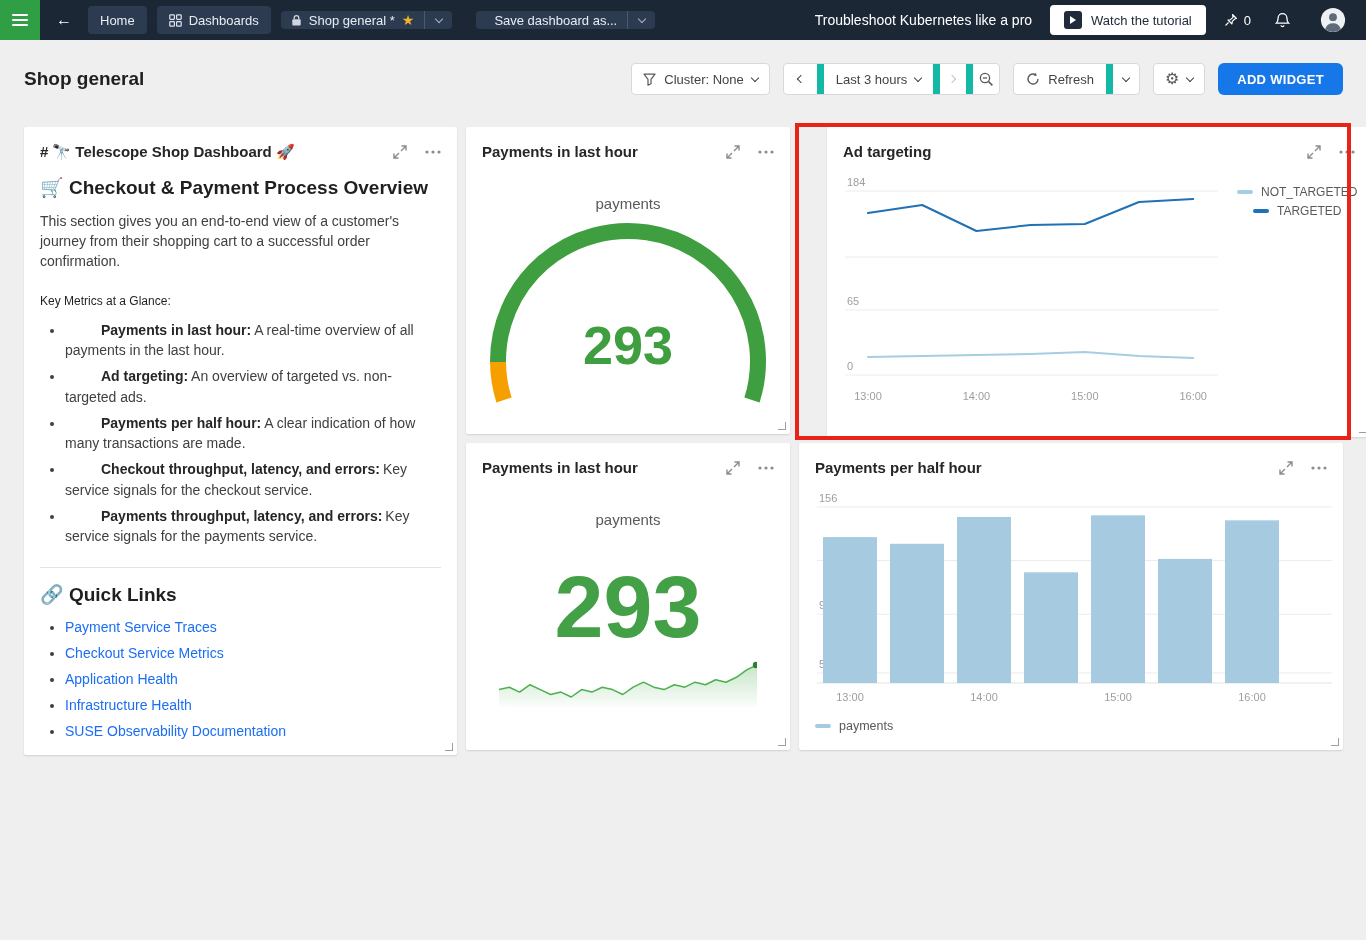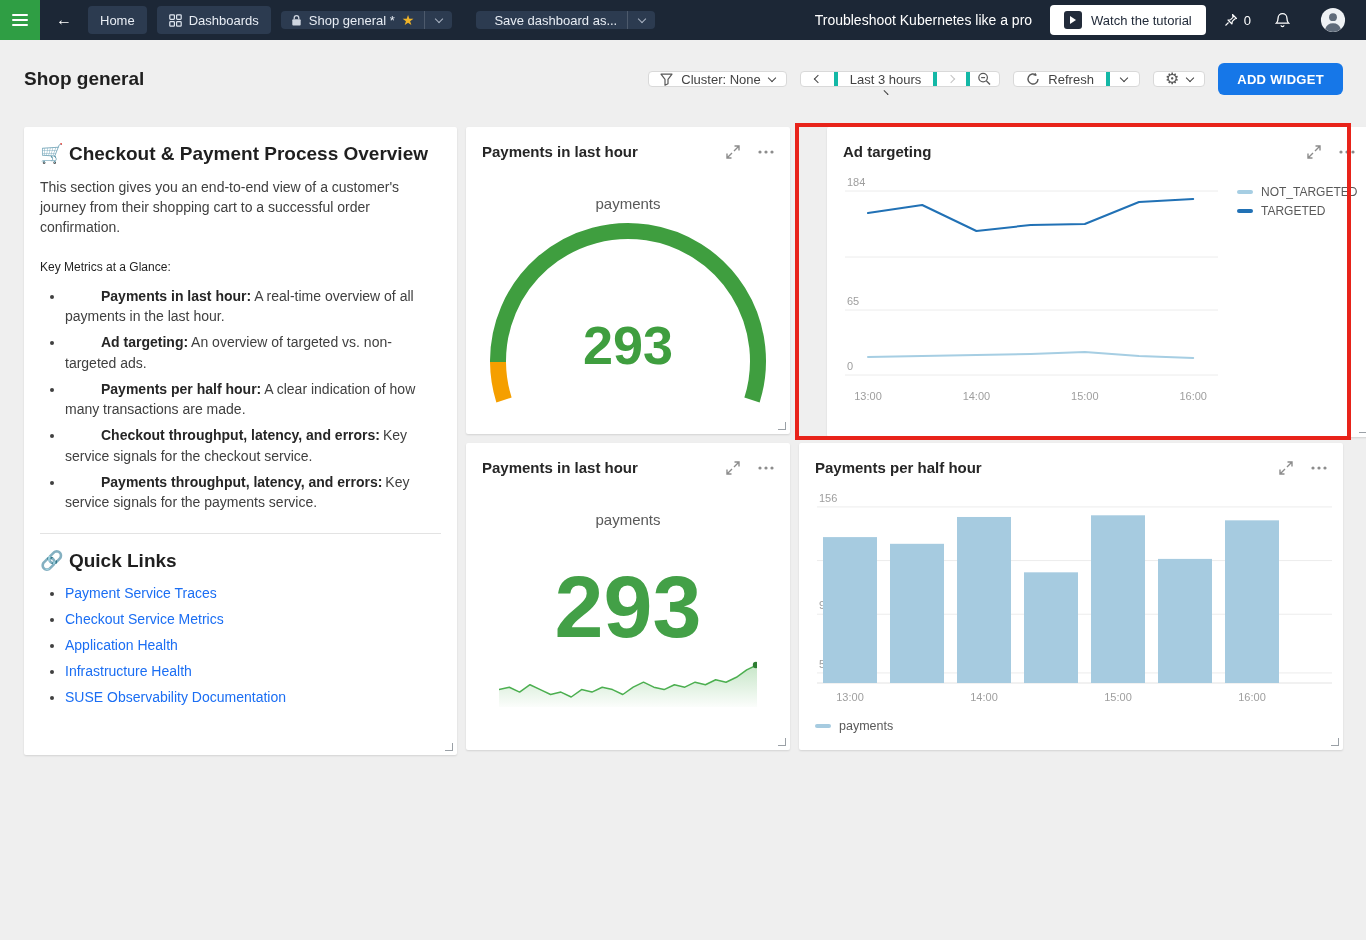--- a/index.html
+++ b/index.html
@@ -27,23 +27,23 @@
   .chev{display:inline-block;width:7px;height:7px;border-right:1.5px solid currentColor;border-bottom:1.5px solid currentColor;}
   .chev.down{transform:rotate(45deg);margin-top:-3px;}
   .chev.left{transform:rotate(135deg);margin-left:2px;}
   .chev.right{transform:rotate(-45deg);margin-right:2px;}
   .chev.sm{width:6px;height:6px;}
 
   
   .page-header{position:absolute;top:40px;left:0;width:1366px;height:78px;display:flex;align-items:center;padding:0 23px 0 24px;}
   .page-title{font-size:19px;font-weight:700;color:#1f1f1f;}
   .controls{margin-left:auto;display:flex;align-items:center;gap:13px;}
-  .ctl{display:flex;align-items:stretch;background:#fff;border:1px solid #d9d9d9;border-radius:4px;height:16px;color:#434343;font-size:13px;}
+  .ctl{display:flex;align-items:stretch;background:#fff;border:1px solid #d9d9d9;border-radius:4px;height:32px;color:#434343;font-size:13px;}
   .ctl .seg{display:flex;align-items:center;gap:8px;padding:0 12px;background:transparent;border:none;color:#434343;font-size:13px;}
-  .ctl .seg + .seg{border-left:4px solid #14b8a6;flex-direction:column;}
+  .ctl .seg + .seg{border-left:7px solid #14b8a6;}
   .ctl .seg.sq{width:33px;justify-content:center;padding:0;}
   .ctl .seg.disabled{color:#c4c4c4;}
   .ctl.single{align-items:center;gap:8px;padding:0 11px;background:#fff;cursor:pointer;}
   .gear-glyph{font-size:16px;color:#595959;line-height:1;}
   .add-widget{height:32px;border:none;border-radius:6px;background:#1677e8;color:#fff;font-size:13px;font-weight:700;letter-spacing:.3px;padding:0 19px;}
 
   
   .card{position:absolute;background:#fff;border-radius:2px;box-shadow:0 1px 2px rgba(0,0,0,.12);}
   .card-header{display:flex;align-items:center;padding:15px 16px 0 16px;position:relative;z-index:2;}
   .card-title{font-size:15px;font-weight:600;color:#262626;line-height:19px;}
@@ -65,21 +65,21 @@
   .links-ul li{margin-bottom:8px;line-height:1.3;}
   .links-ul a{text-decoration:none;}
 
   
   .metric-label{position:absolute;left:0;width:100%;text-align:center;font-size:15px;color:#595959;}
   .gauge-value{position:absolute;left:0;top:189px;width:100%;height:58px;line-height:58px;text-align:center;font-size:54px;font-weight:700;}
   .big-value{position:absolute;left:0;top:119px;width:100%;height:90px;line-height:90px;text-align:center;font-size:88px;font-weight:700;}
 
   
   .legend-col{position:absolute;left:410px;top:58px;display:flex;flex-direction:column;gap:5px;z-index:2;}
-  .legend-row{display:flex;align-items:center;gap:8px;font-size:12px;color:#595959;background:none;border:none;padding:0;}
+  .legend-row{display:flex;align-items:center;gap:8px;font-size:12px;color:#595959;background:none;border:none;padding:0;justify-content:center;}
   .lswatch{display:inline-block;width:16px;height:3.5px;border-radius:2px;}
   .bar-legend{position:absolute;left:16px;top:276px;display:flex;align-items:center;gap:8px;font-size:12.5px;color:#595959;background:none;border:none;padding:0;z-index:2;}
   .bswatch{display:inline-block;width:16px;height:4px;border-radius:2px;}
 
   
   .highlight-box{position:absolute;left:795px;top:123px;width:556px;height:317px;border:4px solid #e8231a;pointer-events:none;z-index:30;}
 </style>
 </head>
 <body>
 
@@ -203,20 +203,40 @@
     </div>
     <button class="ctl single">
       <span class="gear-glyph">⚙</span>
       <span class="chev down sm"></span>
     </button>
     <button class="add-widget" style="background: rgb(22, 119, 232);">ADD WIDGET</button>
   </div>
 </div>
 
 <div class="card" style="left:24px;top:127px;width:433px;height:628px;">
+  <div class="card-header">
+    <span class="card-title"># 🔭 Telescope Shop Dashboard 🚀</span>
+    <span class="hdr-icons">
+      <button class="icon-btn">
+          <svg width="14" height="14" viewBox="0 0 14 14">
+            <g stroke="#8c8c8c" stroke-width="1.4" fill="none">
+              <path d="M8.5 1H13v4.5M13 1L8 6"></path>
+              <path d="M5.5 13H1V8.5M1 13l5-5"></path>
+            </g>
+          </svg>
+        </button>
+      <button class="icon-btn">
+          <svg width="16" height="4" viewBox="0 0 16 4">
+            <circle cx="2" cy="2" r="1.6" fill="#8c8c8c"></circle>
+            <circle cx="8" cy="2" r="1.6" fill="#8c8c8c"></circle>
+            <circle cx="14" cy="2" r="1.6" fill="#8c8c8c"></circle>
+          </svg>
+        </button>
+    </span>
+  </div>
   <div class="md-body">
     <div class="md-h2">🛒 Checkout &amp; Payment Process Overview</div>
     <p class="md-p">This section gives you an end-to-end view of a customer's journey from their shopping cart to a successful order confirmation.</p>
     <div class="md-h3">Key Metrics at a Glance:</div>
     <ul class="md-ul">
       <li><b class="blabel">Payments in last hour:</b><span>A real-time overview of all payments in the last hour.</span></li>
       <li><b class="blabel">Ad targeting:</b><span>An overview of targeted vs. non-targeted ads.</span></li>
       <li><b class="blabel">Payments per half hour:</b><span>A clear indication of how many transactions are made.</span></li>
       <li><b class="blabel">Checkout throughput, latency, and errors:</b><span>Key service signals for the checkout service.</span></li>
       <li><b class="blabel">Payments throughput, latency, and errors:</b><span>Key service signals for the payments service.</span></li>

